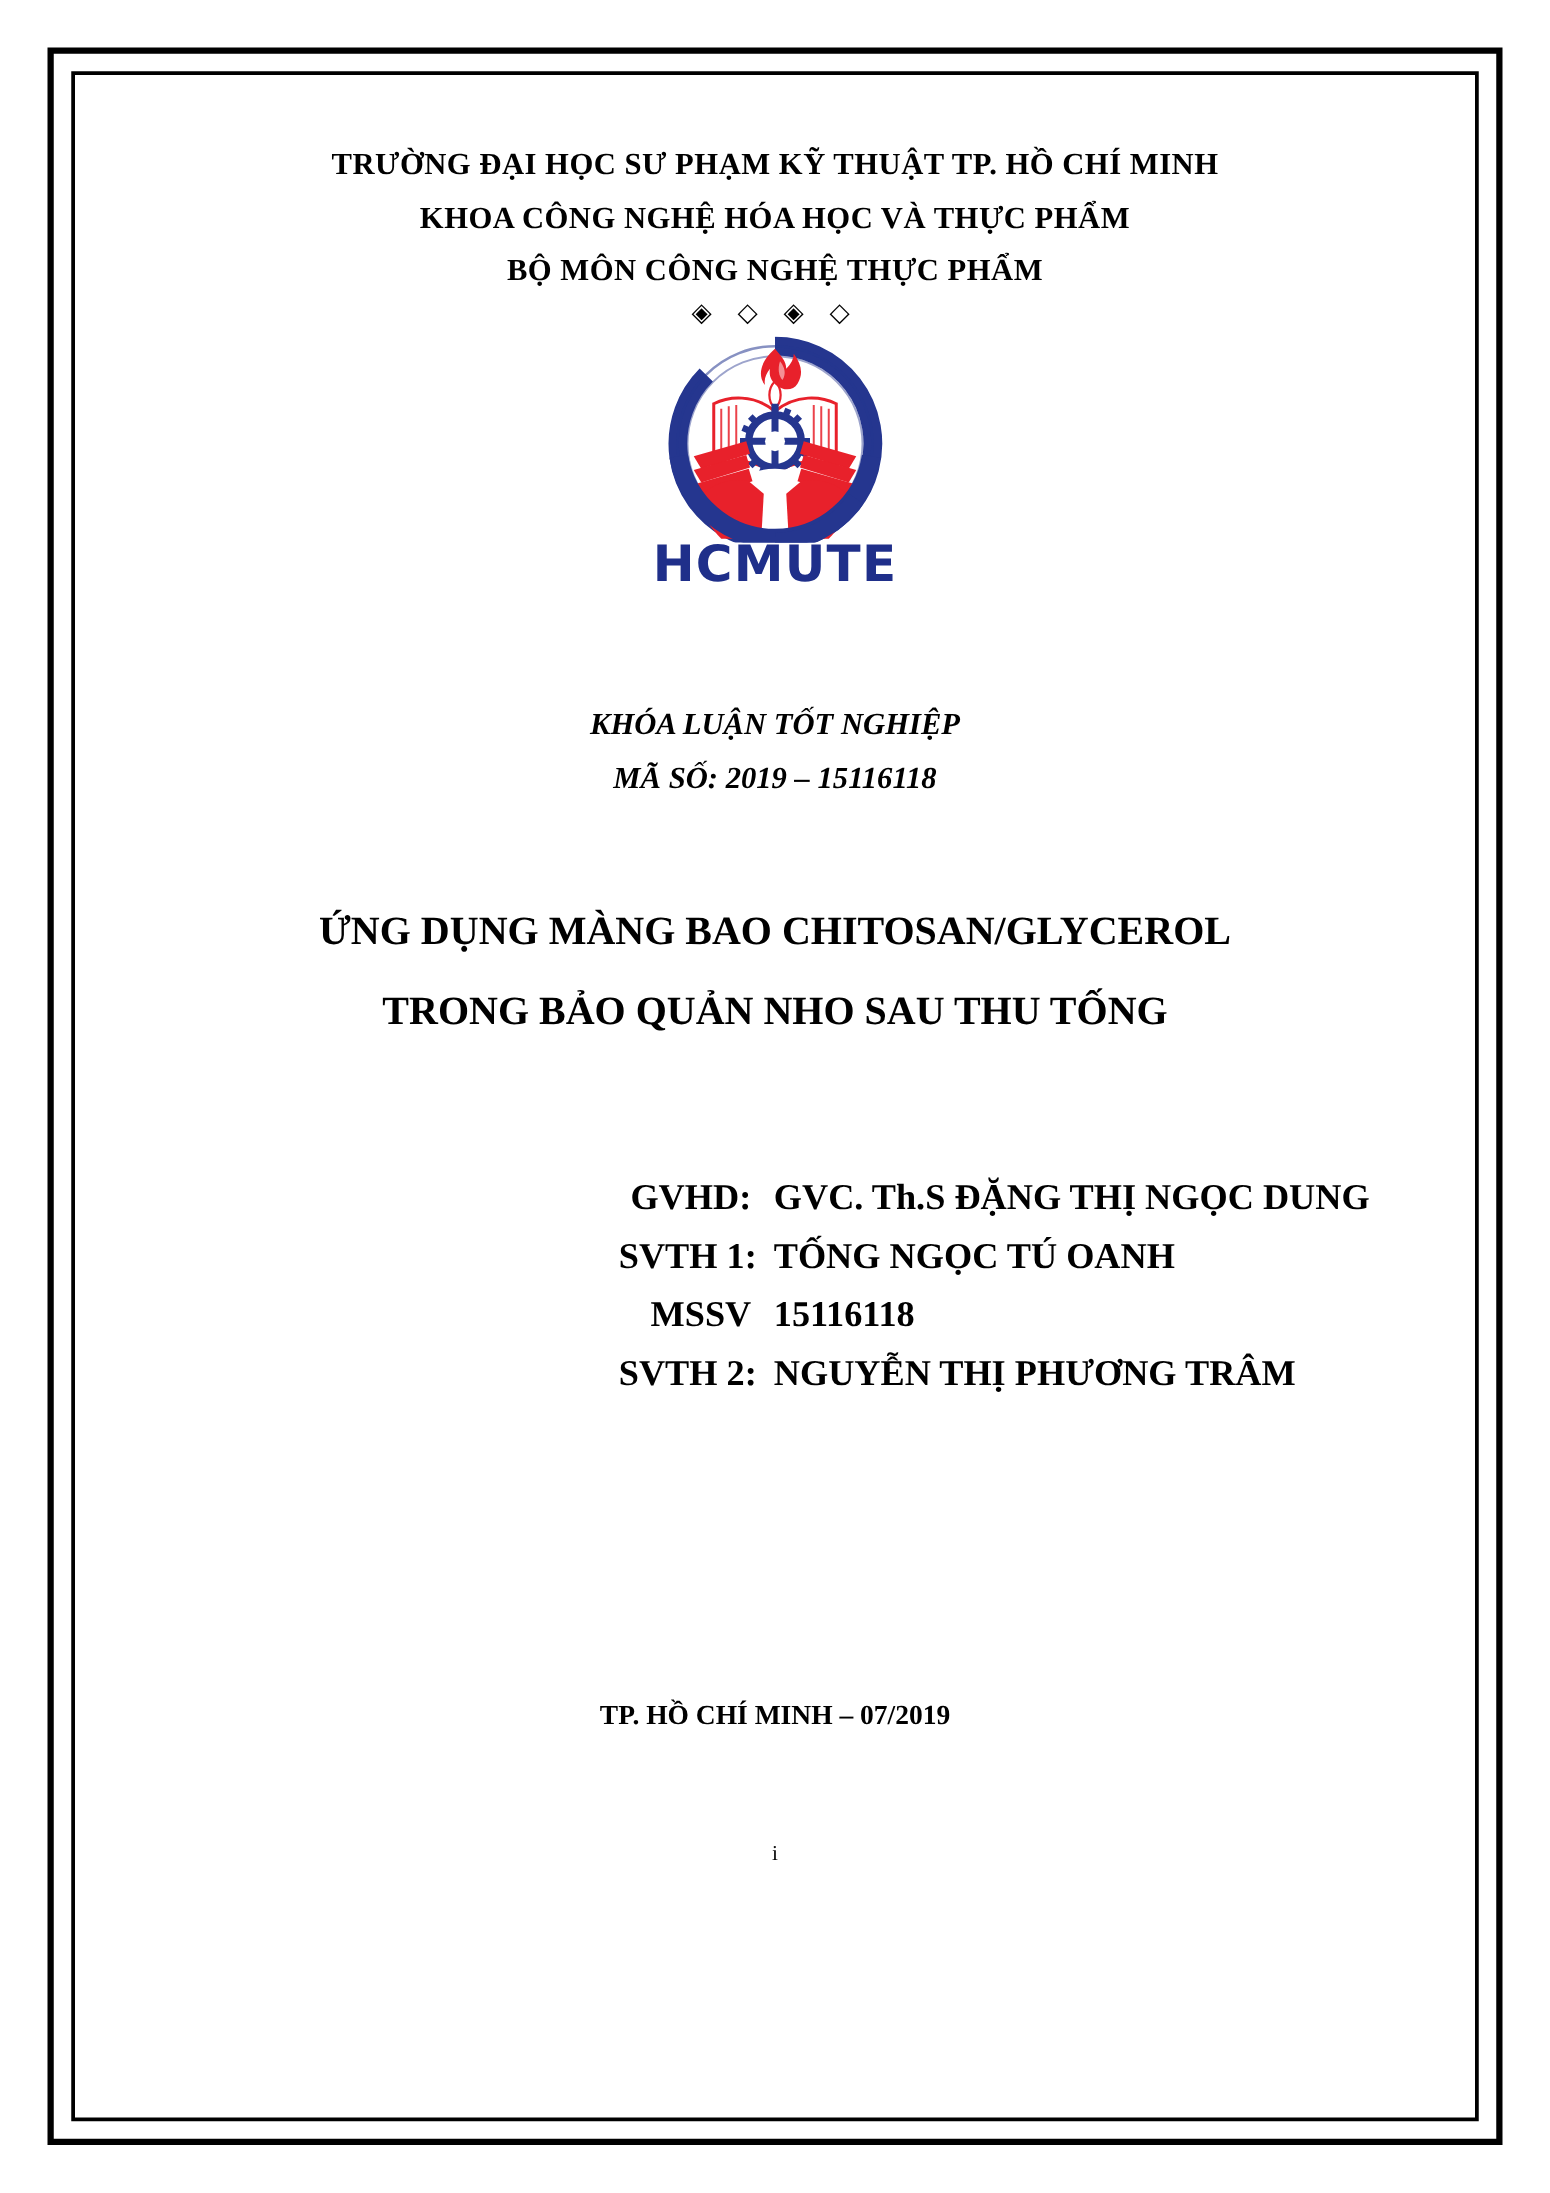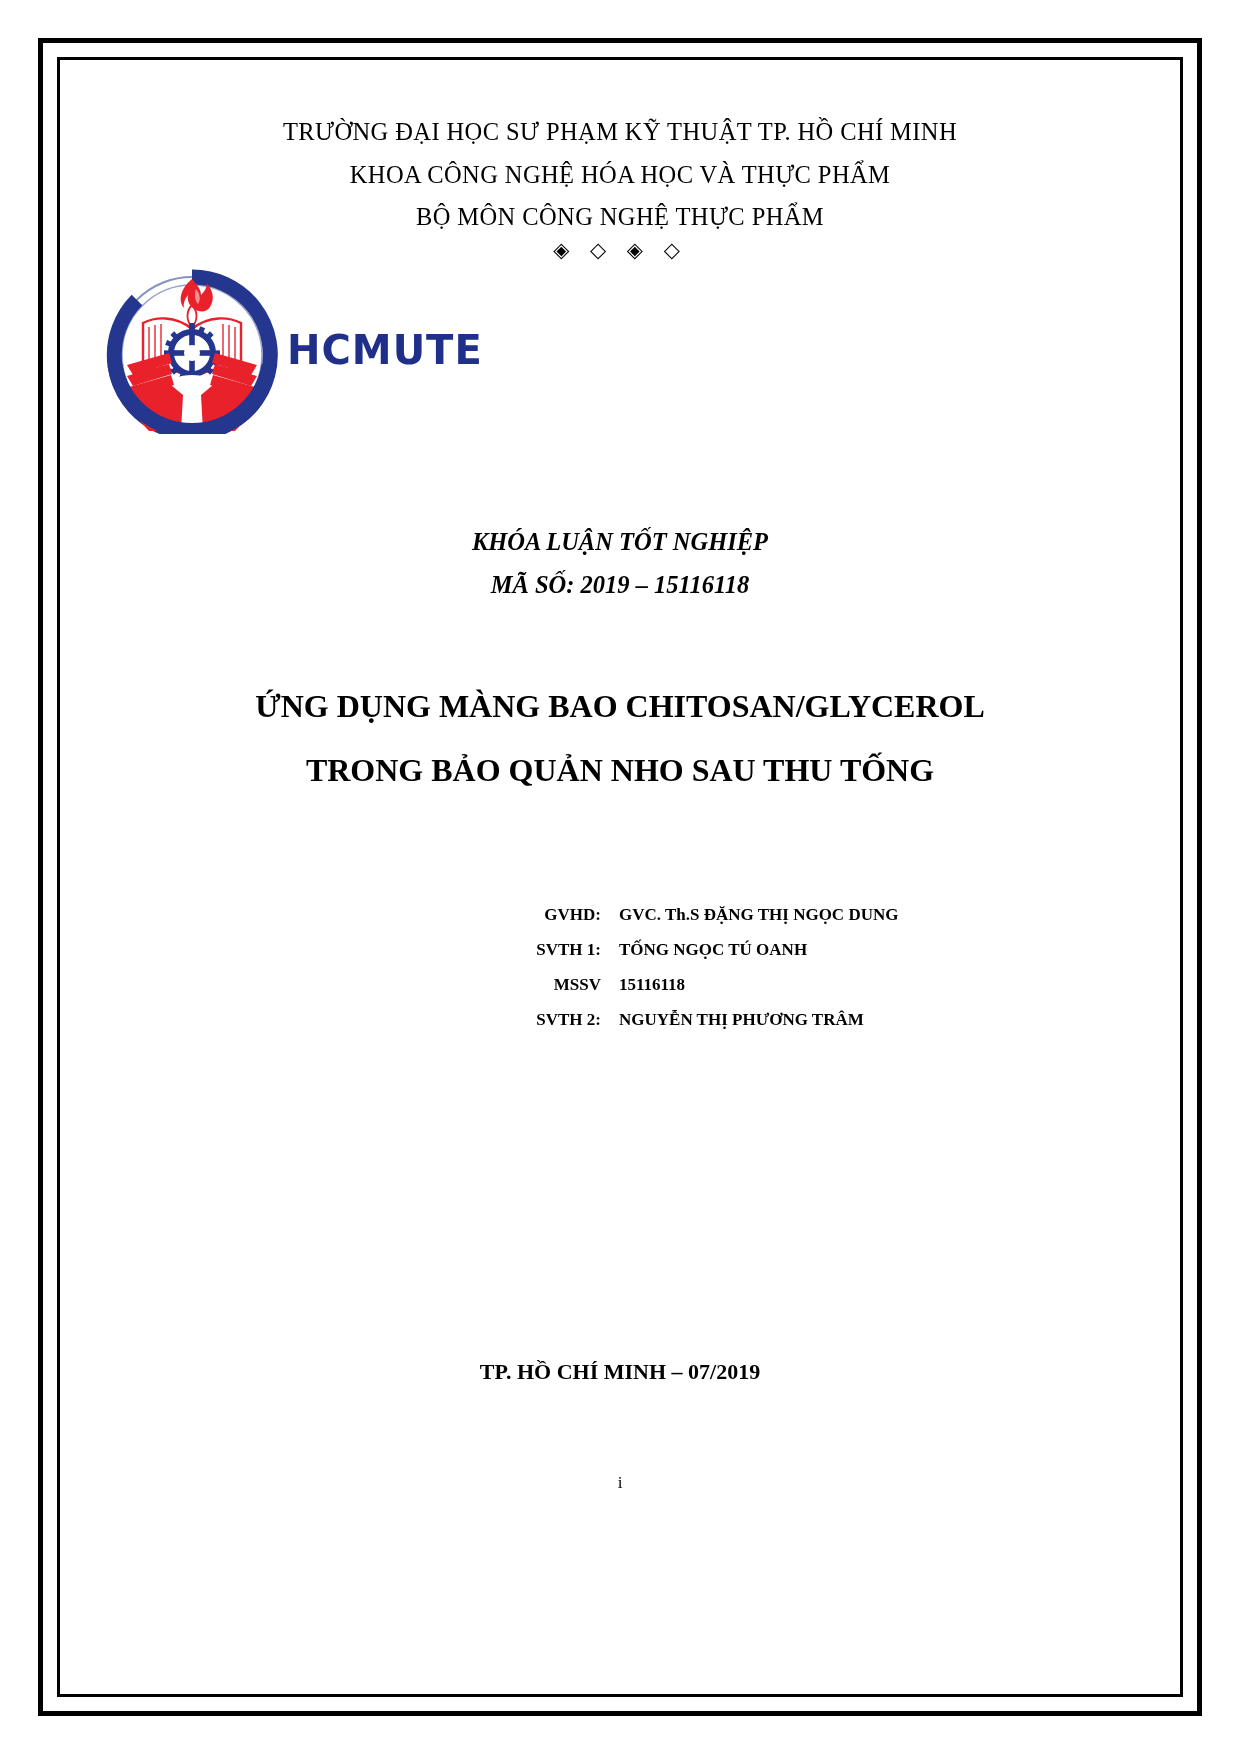--- a/index.html
+++ b/index.html
@@ -45,21 +45,21 @@
     box-sizing: border-box;
     padding: 0 40px;
   }
 
   
   .header-block {
     margin-top: 63px;
     text-align: center;
   }
   .header-line {
-    font-weight: normal;
+    font-weight: bold;
     font-size: 24.5px;
     letter-spacing: 0.4px;
     line-height: 1.0;
     margin-bottom: 18px;
     white-space: nowrap;
   }
   .header-line.l1 { font-size: 24.5px; }
   .header-line.l2 { font-size: 24.5px; }
   .header-line.l3 { font-size: 24.5px; margin-bottom: 10px; }
 
@@ -70,21 +70,21 @@
     line-height: 1;
     letter-spacing: 7px;
     margin-top: 4px;
     margin-bottom: 8px;
     font-family: "DejaVu Sans", sans-serif;
   }
 
   
   .logo-wrap {
     display: flex;
-    flex-direction: row;
+    flex-direction: column;
     align-items: center;
     margin-top: 6px;
   }
   .logo-svg { display: block; }
   .logo-word {
     font-family: "DejaVu Sans", sans-serif;
     font-weight: bold;
     font-size: 40px;
     color: #1f2f8a;
     letter-spacing: 1px;
@@ -121,21 +121,21 @@
   
   .authors {
     margin-top: 120px;
     padding-left: 398px;
   }
   .author-row {
     display: flex;
     align-items: flex-end;
     margin-bottom: 18px;
     font-weight: bold;
-    font-size: 17px;
+    font-size: 29px;
     line-height: 1.0;
   }
   .author-label {
     width: 124px;
     text-align: right;
     padding-right: 18px;
     box-sizing: border-box;
     white-space: nowrap;
   }
   .author-value {

